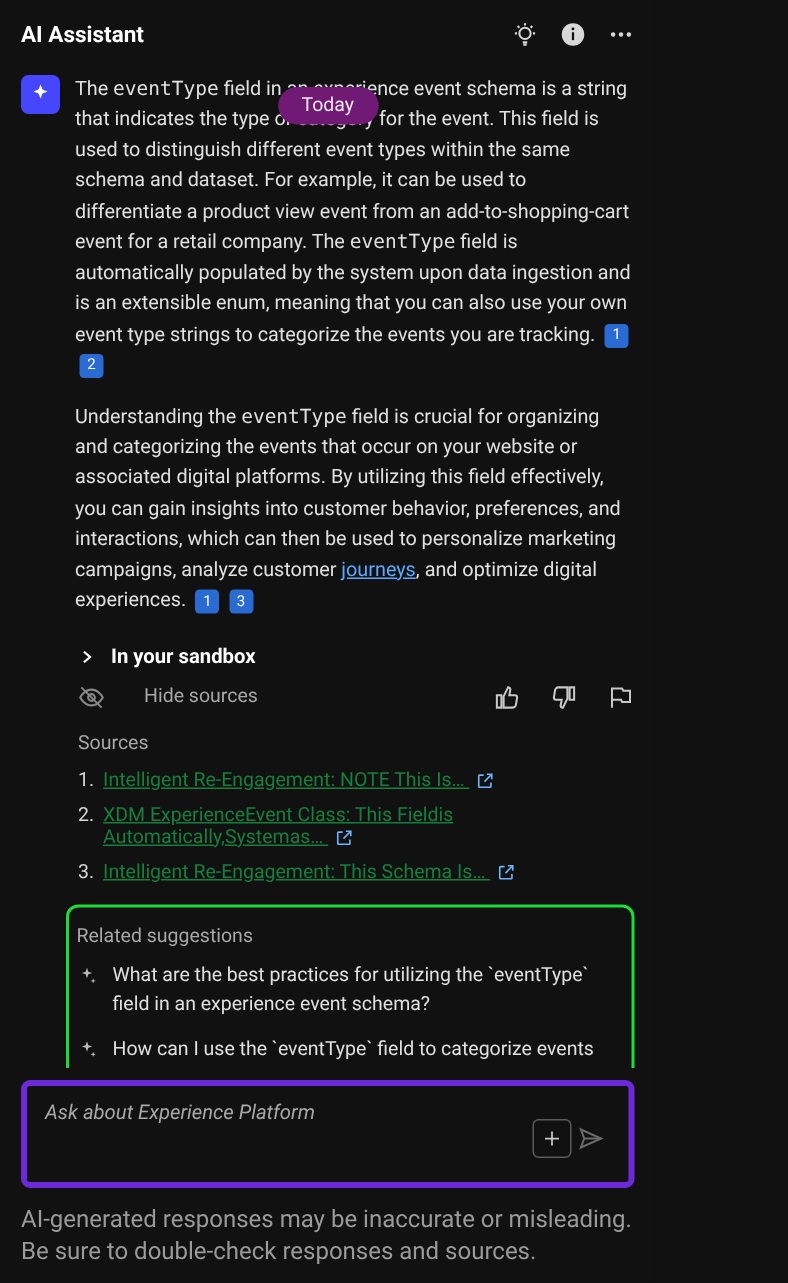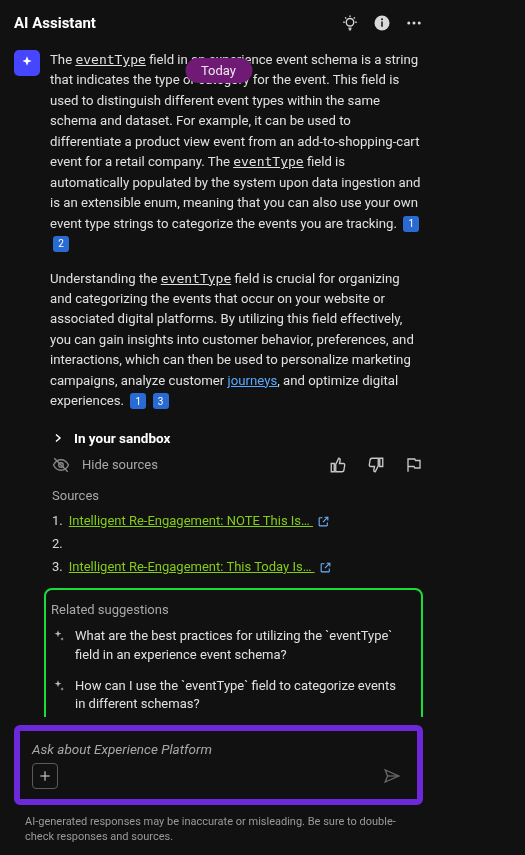--- a/index.html
+++ b/index.html
@@ -13,55 +13,55 @@
 
   .content { flex: 1; overflow-y: auto; padding: 0 14px 10px 14px; position: relative; }
 
   .day-pill { position: absolute; top: 12px; left: 50%; transform: translateX(-50%); background: #701a75; color: #eaeaea; padding: 5px 16px; border-radius: 16px; font-size: 13px; z-index: 5; }
 
   .message { display: flex; gap: 10px; margin-top: 4px; }
   .avatar { width: 26px; height: 26px; border-radius: 5px; background: #4646ff; display: flex; align-items: center; justify-content: center; flex-shrink: 0; }
   .avatar svg { width: 16px; height: 16px; }
   .msg-body { flex: 1; color: #e0e0e0; line-height: 1.55; font-size: 13.2px; }
   .msg-body p { margin-bottom: 14px; }
-  code.inline { font-family: ui-monospace, Menlo, Consolas, monospace; font-size: 13px; color: #e0e0e0; text-decoration: underline; }
+  code.inline { font-family: ui-monospace, Menlo, Consolas, monospace; font-size: 13px; color: #e0e0e0; }
   a.link { color: #5aa9ff; }
   .cite { display: inline-flex; align-items: center; justify-content: center; width: 16px; height: 16px; background: #2a6ad3; color: #fff; font-size: 10px; border-radius: 3px; margin-left: 3px; vertical-align: text-top; cursor: pointer; }
 
   .sandbox-row { display: flex; align-items: center; gap: 10px; margin: 4px 0 10px 38px; font-weight: 700; color: #fff; cursor: pointer; font-size: 13.5px; }
   .sandbox-row svg { width: 12px; height: 12px; }
 
   .feedback-row { display: flex; align-items: center; margin: 6px 0 14px 38px; }
-  .hide-src { display: flex; align-items: center; gap: 12px; color: #a8a8a8; cursor: pointer; }
+  .hide-src { display: flex; align-items: center; gap: 26px; color: #a8a8a8; cursor: pointer; }
   .fb-spacer { flex: 1; }
   .fb-icons { display: flex; gap: 20px; }
   .fb-icons .icon-btn svg { width: 18px; height: 18px; }
 
   .sources-block { margin: 12px 0 14px 38px; }
   .sources-title { color: #a8a8a8; margin-bottom: 10px; font-size: 13px; }
   .source-item { display: flex; gap: 6px; margin-bottom: 8px; font-size: 13px; }
   .source-item .num { color: #d8d8d8; }
-  .source-item a { color: #84cc16; text-decoration: underline; }
+  .source-item a { color: #15803d; text-decoration: underline; }
   .ext-icon { display: inline-flex; margin-left: 4px; vertical-align: middle; }
 
   .related-box { border: 2px solid #1bdd3a; border-radius: 8px; padding: 12px 14px 14px 5px; margin: 0 0 8px 30px; }
   .related-title { color: #a8a8a8; margin-bottom: 10px; font-size: 13px; }
   .suggestion { display: flex; gap: 10px; margin-bottom: 12px; color: #e0e0e0; font-size: 13px; line-height: 1.45; cursor: pointer; }
   .suggestion:last-child { margin-bottom: 0; }
   .sparkle { flex-shrink: 0; margin-top: 2px; }
   .sparkle svg { width: 14px; height: 14px; }
 
   .input-area { padding: 8px 14px 6px 14px; }
-  .input-box { border: 6px solid #6d28d9; border-radius: 6px; background: #111; padding: 10px 12px; display: flex; flex-direction: column; min-height: 72px; }
+  .input-box { border: 4px solid #6d28d9; border-radius: 6px; background: #111; padding: 10px 12px; display: flex; min-height: 72px; }
   .input-box .placeholder { color: #a8a8a8; font-style: italic; font-size: 13.5px; flex: 1; }
   .input-controls { display: flex; justify-content: space-between; align-items: center; margin-top: 6px; }
   .plus-btn { width: 26px; height: 26px; border: 1px solid #5a5a5a; border-radius: 4px; display: flex; align-items: center; justify-content: center; cursor: pointer; }
   .send-btn { width: 26px; height: 26px; display: flex; align-items: center; justify-content: center; color: #6a6a6a; }
 
-  .disclaimer { color: #9a9a9a; font-size: 11px; line-height: 1.35; padding: 4px 14px 10px 14px; margin-left: 11px; }
+  .disclaimer { color: #9a9a9a; font-size: 16px; line-height: 1.35; padding: 4px 14px 10px 14px; }
 </style>
 </head>
 <body>
 
 <div class="app">
 
   <div class="header">
     <div class="header-title">AI Assistant</div>
     <div class="header-actions">
       <span class="icon-btn">
@@ -159,24 +159,31 @@
         <a href="#"><span>Intelligent Re-Engagement: NOTE This Is… </span><span class="ext-icon">
               <svg width="13" height="13" viewBox="0 0 24 24" fill="none" stroke="#6fb4ff" stroke-width="2">
                 <path d="M14 4h6v6"></path>
                 <path d="M20 4l-9 9"></path>
                 <path d="M19 14v5a1 1 0 01-1 1H5a1 1 0 01-1-1V6a1 1 0 011-1h5"></path>
               </svg>
             </span></a>
       </div>
       <div class="source-item">
         <span class="num">2.</span>
+        <a href="#"><span>XDM ExperienceEvent Class: This Fieldis Automatically,Systemas… </span><span class="ext-icon">
+              <svg width="13" height="13" viewBox="0 0 24 24" fill="none" stroke="#6fb4ff" stroke-width="2">
+                <path d="M14 4h6v6"></path>
+                <path d="M20 4l-9 9"></path>
+                <path d="M19 14v5a1 1 0 01-1 1H5a1 1 0 01-1-1V6a1 1 0 011-1h5"></path>
+              </svg>
+            </span></a>
       </div>
       <div class="source-item">
         <span class="num">3.</span>
-        <a href="#"><span>Intelligent Re-Engagement: This Today Is… </span><span class="ext-icon">
+        <a href="#"><span>Intelligent Re-Engagement: This Schema Is… </span><span class="ext-icon">
               <svg width="13" height="13" viewBox="0 0 24 24" fill="none" stroke="#6fb4ff" stroke-width="2">
                 <path d="M14 4h6v6"></path>
                 <path d="M20 4l-9 9"></path>
                 <path d="M19 14v5a1 1 0 01-1 1H5a1 1 0 01-1-1V6a1 1 0 011-1h5"></path>
               </svg>
             </span></a>
       </div>
     </div>
 
     <div class="related-box">

